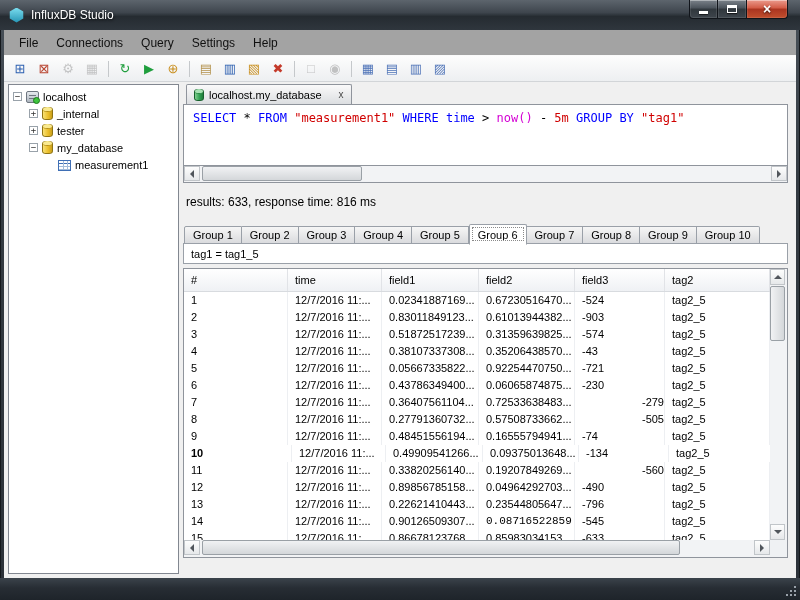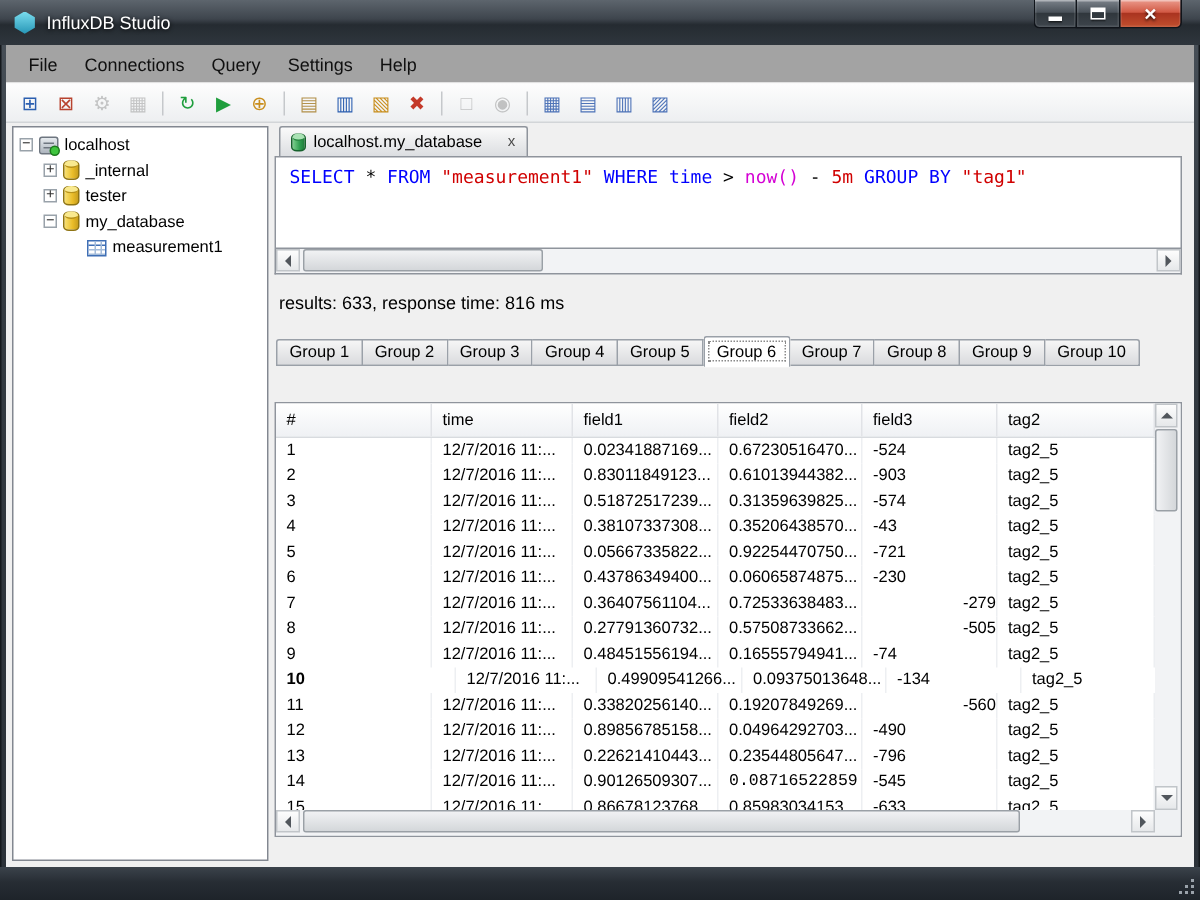--- a/index.html
+++ b/index.html
@@ -207,20 +207,21 @@
           <div class="gtab">Group 3</div>
           <div class="gtab">Group 4</div>
           <div class="gtab">Group 5</div>
           <div class="gtab selected">Group 6</div>
           <div class="gtab">Group 7</div>
           <div class="gtab">Group 8</div>
           <div class="gtab">Group 9</div>
           <div class="gtab">Group 10</div>
         </div>
 
+      <div id="tag-label-box">tag1 = tag1_5</div>
 
       <div id="grid">
         <div id="grid-header">
             <div class="gh-cell" style="width: 104px;">#</div>
             <div class="gh-cell" style="width: 94px;">time</div>
             <div class="gh-cell" style="width: 97px;">field1</div>
             <div class="gh-cell" style="width: 96px;">field2</div>
             <div class="gh-cell" style="width: 90px;">field3</div>
             <div class="gh-cell" style="width: 105px;">tag2</div>
           </div>
@@ -291,21 +292,21 @@
             </div>
             <div class="g-row">
               <div class="g-cell" style="width: 104px;">9</div>
               <div class="g-cell" style="width: 94px;">12/7/2016 11:...</div>
               <div class="g-cell" style="width: 97px;">0.48451556194...</div>
               <div class="g-cell" style="width: 96px;">0.16555794941...</div>
               <div class="g-cell" style="width: 90px;">-74</div>
               <div class="g-cell" style="width: 105px;">tag2_5</div>
             </div>
             <div class="g-row">
-              <div class="g-cell" style="width: 120px; font-weight: bold;">10</div>
+              <div class="g-cell" style="width: 108px; font-weight: bold;">10</div>
               <div class="g-cell" style="width: 94px;">12/7/2016 11:...</div>
               <div class="g-cell" style="width: 97px;">0.49909541266...</div>
               <div class="g-cell" style="width: 96px;">0.09375013648...</div>
               <div class="g-cell" style="width: 90px;">-134</div>
               <div class="g-cell" style="width: 105px;">tag2_5</div>
             </div>
             <div class="g-row">
               <div class="g-cell" style="width: 104px;">11</div>
               <div class="g-cell" style="width: 94px;">12/7/2016 11:...</div>
               <div class="g-cell" style="width: 97px;">0.33820256140...</div>

